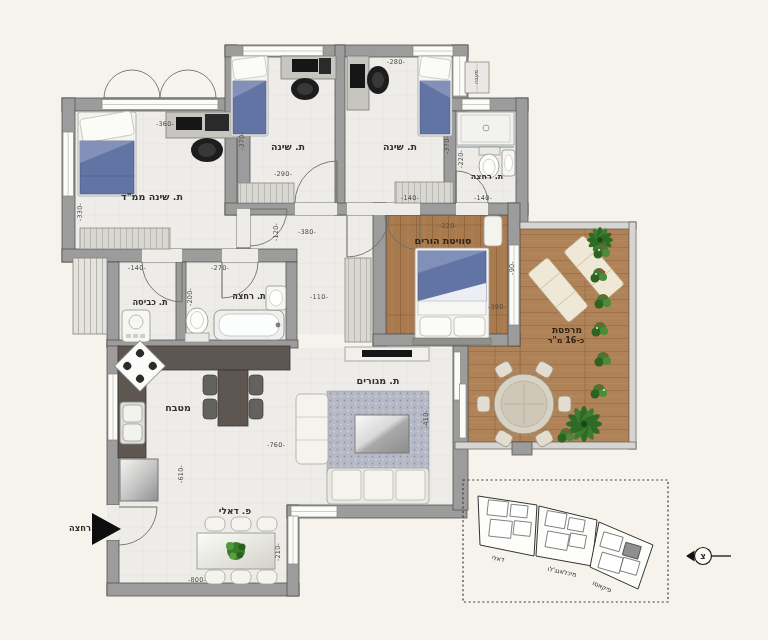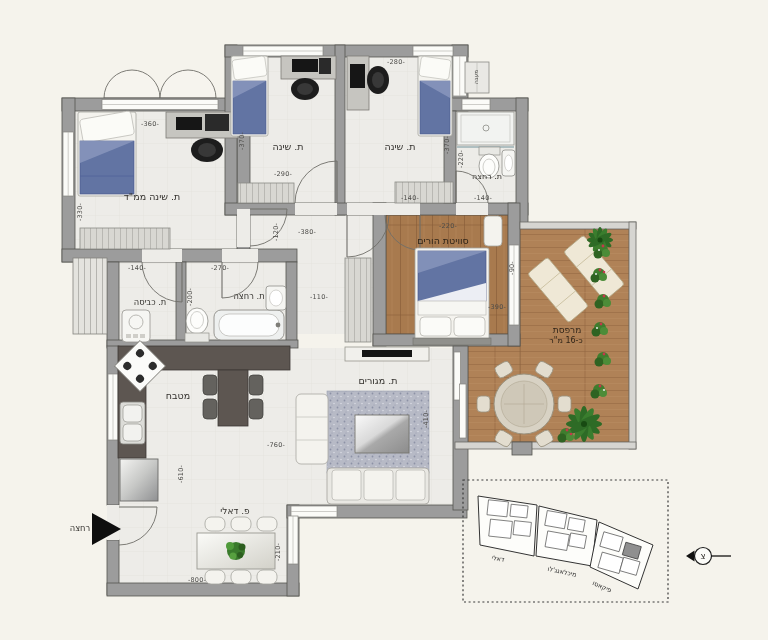--- a/index.html
+++ b/index.html
@@ -1,19 +1,19 @@
 <!DOCTYPE html>
 <html style="--background: #f5f3ec; --wall: #9c9c9c; --wall_outline: #555550; --floor: #edece8; --wood: #a87a4e; --deck: #b08257; --counter: #5d5651; --bed_blue: #6274a3; --rug: #b7bac6; --greenery: #3f7d2e; --flower: #c4374b; --arrow_black: #111111;"><head>
 <meta charset="utf-8">
 <style>
   html,body{margin:0;padding:0;background:#ffffff}
   #stage{position:relative;width:768px;height:640px;background:var(--background,#f5f3ec);
          overflow:hidden;font-family:"DejaVu Sans",sans-serif}
   #stage svg{position:absolute;left:0;top:0}
-  .lbl{position:absolute;white-space:nowrap;color:#33312d;font-weight:400;font-size:9.5px;
+  .lbl{position:absolute;white-space:nowrap;color:#33312d;font-weight:700;font-size:9.5px;
        line-height:1;direction:rtl;pointer-events:none}
   .s9{font-size:9px}.s85{font-size:8.3px}.s8{font-size:8px}
   .tiny{font-size:5.6px;font-weight:400;color:#4c4b48}
   .dim{font-weight:400;font-size:6.5px;color:#4c4b48;direction:ltr;letter-spacing:.2px}
   .key{font-weight:400;font-size:6.4px;color:#2e2e2e}
   .north{font-size:8.5px}
   .wall{fill:var(--wall,#9c9c9c);stroke:var(--wall_outline,#555550);stroke-width:.8}
   .wallL{fill:#d6d5d1;stroke:#6b6a66;stroke-width:.8}
   .floor{fill:url(#tile)}
   .win{fill:#fbfbf8;stroke:#85847f;stroke-width:.7}
@@ -469,30 +469,30 @@
   </g>
 </svg>
 
 <div class="lbl" style="left:152px;top:197px;transform:translate(-50%,-50%)">ת. שינה ממ"ד</div>
 <div class="lbl" style="left:288px;top:147px;transform:translate(-50%,-50%)">ת. שינה</div>
 <div class="lbl" style="left:400px;top:147px;transform:translate(-50%,-50%)">ת. שינה</div>
 <div class="lbl s8" style="left:487px;top:177px;transform:translate(-50%,-50%)">ת. רחצה</div>
 <div class="lbl" style="left:443px;top:241px;transform:translate(-50%,-50%);color:#2f2418">סוויטת הורים</div>
 <div class="lbl s85" style="left:249px;top:296px;transform:translate(-50%,-50%)">ת. רחצה</div>
 <div class="lbl s85" style="left:150px;top:302px;transform:translate(-50%,-50%)">ת. כביסה</div>
-<div class="lbl" style="left:178px;top:396px;transform:translate(-50%,-50%)">מטבח</div>
+<div class="lbl" style="left:178px;top:408px;transform:translate(-50%,-50%)">מטבח</div>
 <div class="lbl" style="left:378px;top:381px;transform:translate(-50%,-50%)">ת. מגורים</div>
 <div class="lbl s9" style="left:235px;top:511px;transform:translate(-50%,-50%)">פ. דאלי</div>
 <div class="lbl s9" style="left:567px;top:330px;transform:translate(-50%,-50%);color:#2f2418">מרפסת</div>
 <div class="lbl s8" style="left:566px;top:341px;transform:translate(-50%,-50%);color:#2f2418">כ-16 מ"ר</div>
 <div class="lbl s85" style="left:80px;top:528px;transform:translate(-50%,-50%)">רחצה</div>
 <div class="lbl tiny" style="left:477px;top:77px;transform:translate(-50%,-50%) rotate(-90deg)">מעבה</div>
 <div class="lbl north" style="left:703px;top:556px;transform:translate(-50%,-50%)">צ</div>
 
-<div class="lbl dim" style="left:150px;top:124px;transform:translate(-50%,-50%)">-360-</div>
+<div class="lbl dim" style="left:165px;top:124px;transform:translate(-50%,-50%)">-360-</div>
 <div class="lbl dim" style="left:80px;top:212px;transform:translate(-50%,-50%) rotate(-90deg)">-330-</div>
 <div class="lbl dim" style="left:137px;top:268px;transform:translate(-50%,-50%)">-140-</div>
 <div class="lbl dim" style="left:220px;top:268px;transform:translate(-50%,-50%)">-270-</div>
 <div class="lbl dim" style="left:190px;top:297px;transform:translate(-50%,-50%) rotate(-90deg)">-200-</div>
 <div class="lbl dim" style="left:283px;top:174px;transform:translate(-50%,-50%)">-290-</div>
 <div class="lbl dim" style="left:242px;top:141px;transform:translate(-50%,-50%) rotate(-90deg)">-370-</div>
 <div class="lbl dim" style="left:396px;top:62px;transform:translate(-50%,-50%)">-280-</div>
 <div class="lbl dim" style="left:447px;top:145px;transform:translate(-50%,-50%) rotate(-90deg)">-370-</div>
 <div class="lbl dim" style="left:461px;top:159px;transform:translate(-50%,-50%) rotate(-90deg)">-220-</div>
 <div class="lbl dim" style="left:483px;top:198px;transform:translate(-50%,-50%)">-140-</div>

